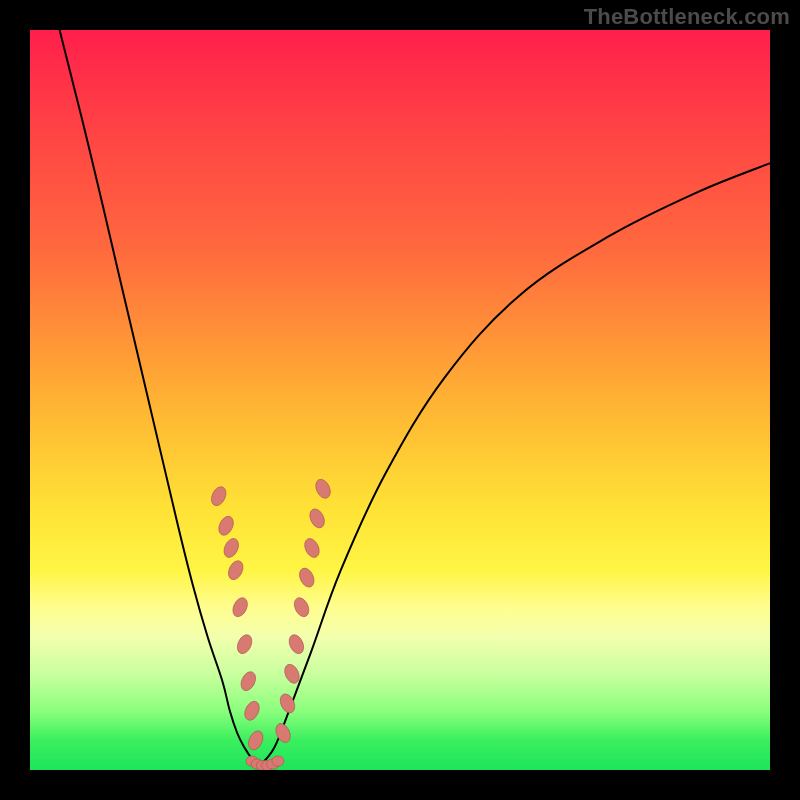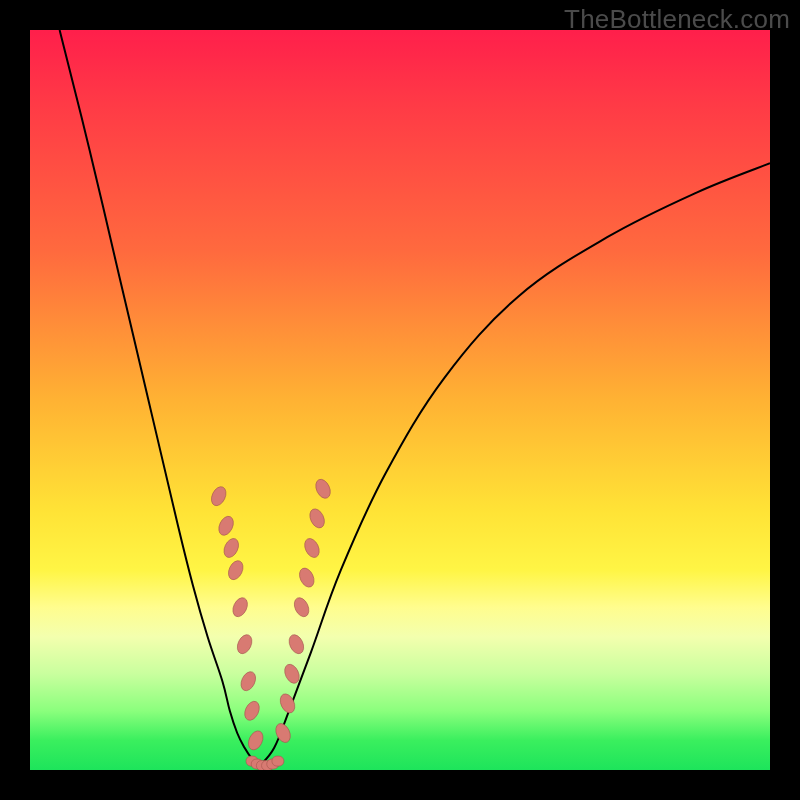--- a/index.html
+++ b/index.html
@@ -42,22 +42,22 @@
       #8bff7d 92%,
       #3aef5e 96%,
       #1de45b 100%
     );
   }
   .watermark {
     position: absolute;
     top: 4px;
     right: 10px;
     color: #4b4b4b;
-    font-size: 26px;
-    font-weight: 400;
+    font-size: 22px;
+    font-weight: 700;
     letter-spacing: 0.2px;
     pointer-events: none;
     margin-left: 20px;
   }
   svg.curves {
     position: absolute;
     inset: 0;
   }
   .curve {
     fill: none;

